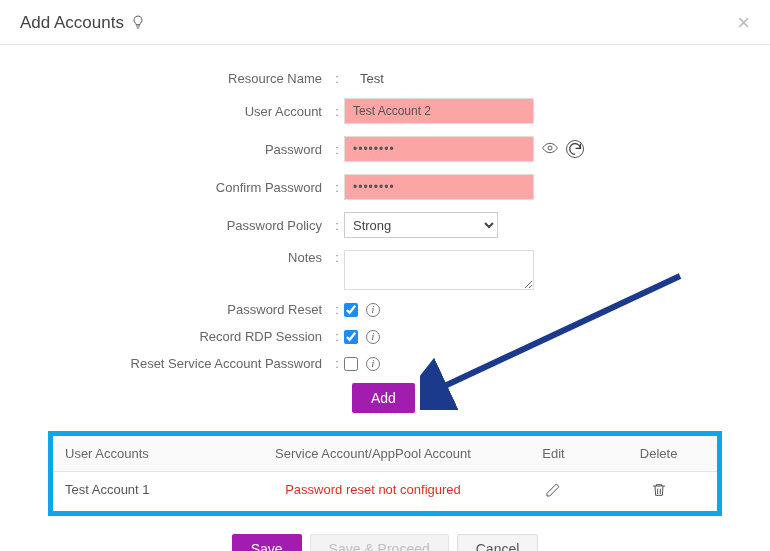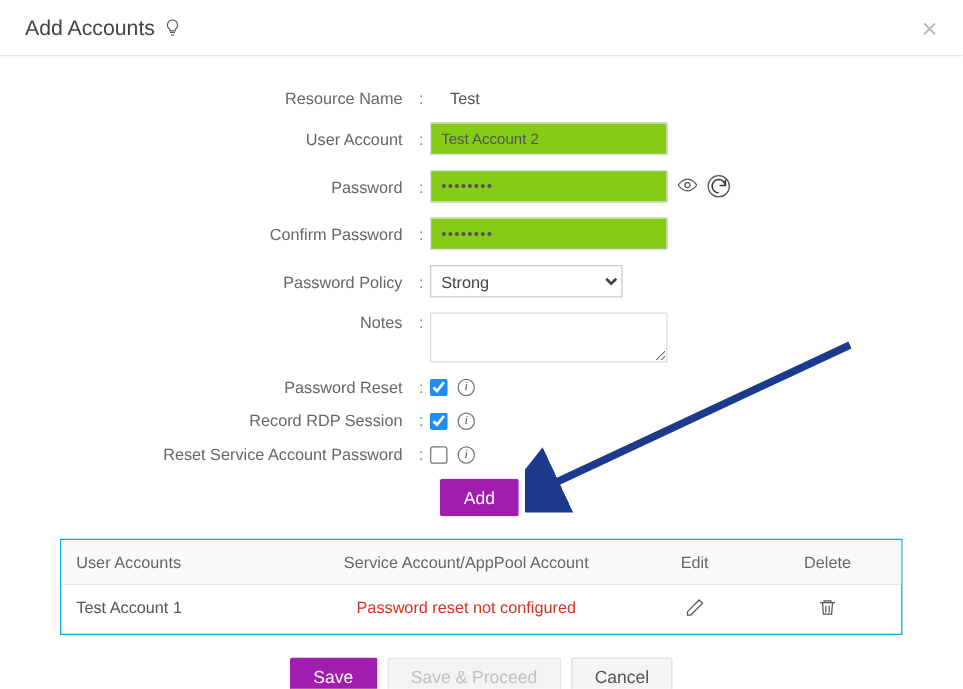--- a/index.html
+++ b/index.html
@@ -36,21 +36,21 @@
     font-size: 13px;
   }
   .colon { width: 14px; text-align: center; color: #888; }
   .val { flex: 1; display: flex; align-items: center; gap: 8px; }
   .val.top { align-items: flex-start; }
   .static-text { color: #555; padding-left: 6px; margin-left: 10px; }
   .field {
     width: 190px;
     height: 26px;
     border: 1px solid #ddd;
-    background: #84cc16;
+    background: #fca5a5;
     padding: 2px 8px;
     font-size: 12px;
     color: #555;
   }
   .field-pass { letter-spacing: 1px; }
   .select {
     width: 154px;
     height: 26px;
     border: 1px solid #ccc;
     background: #fff;
@@ -94,21 +94,21 @@
     font-size: 14px;
     border-radius: 2px;
     cursor: pointer;
   }
   .btn-primary { background: #a21caf; color: #fff; }
   .btn-disabled { background: #f3f3f3; color: #bfbfbf; border-color: #e5e5e5; cursor: default; }
   .btn-cancel { background: #f5f5f5; color: #555; border-color: #ddd; }
 
   .table {
     margin: 0 48px 14px 48px;
-    border: 1px solid #0ea5e9;
+    border: 5px solid #0ea5e9;
     font-size: 13px;
   }
   .thead, .trow { display: flex; }
   .thead { background: #fafafa; color: #666; }
   .cell { padding: 10px 12px; }
   .c1 { flex: 1.4; }
   .c2 { flex: 2.1; text-align: center; }
   .c3 { flex: 0.6; text-align: center; }
   .c4 { flex: 0.8; text-align: center; }
   .trow { border-top: 1px solid #e4e4e4; }

